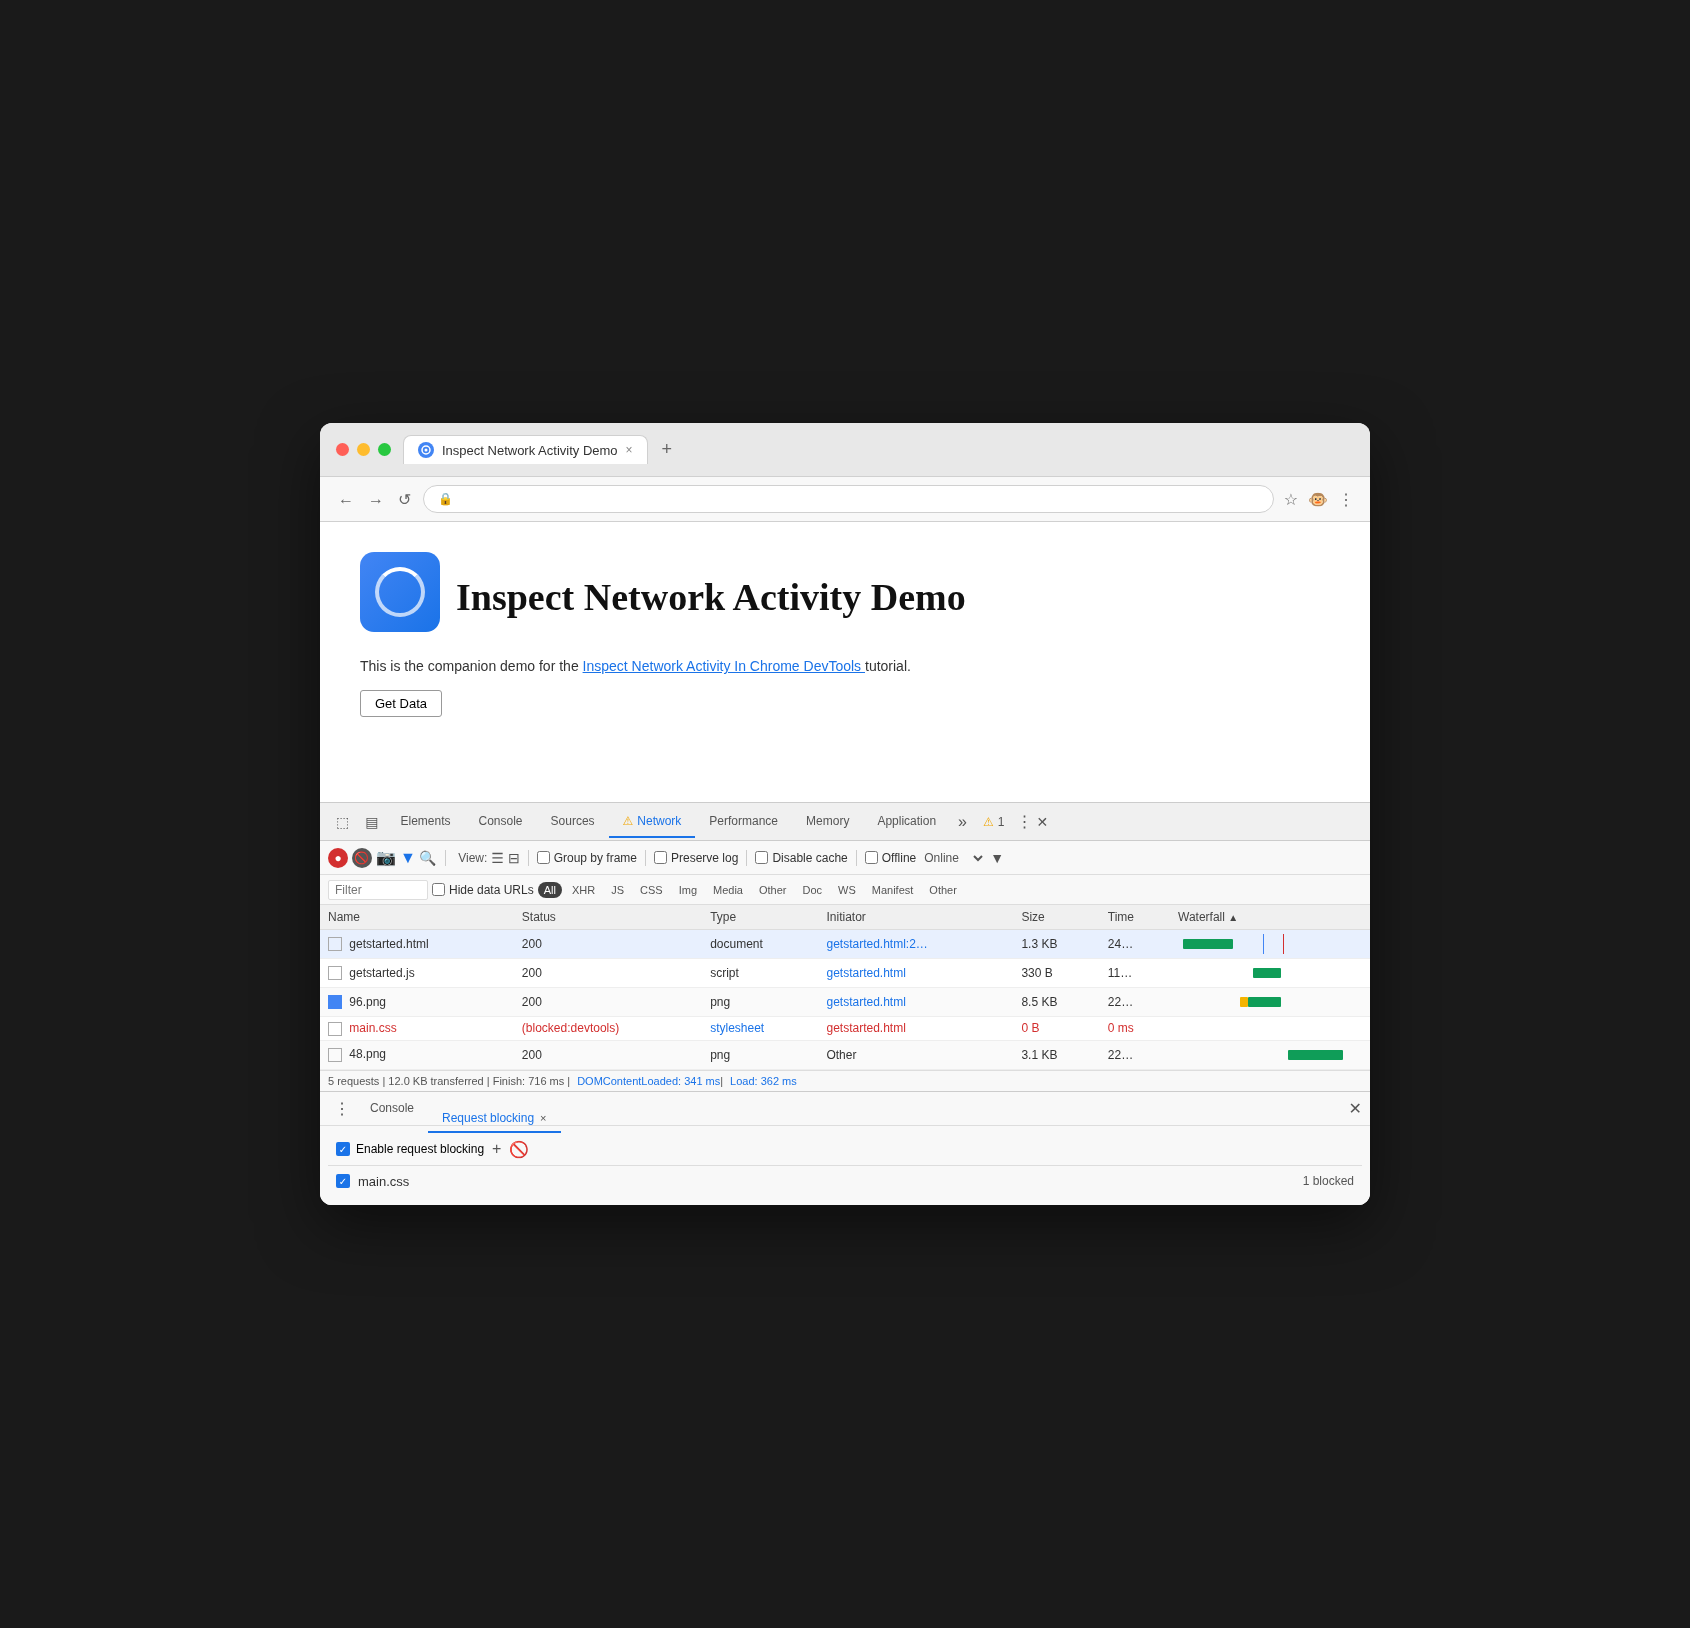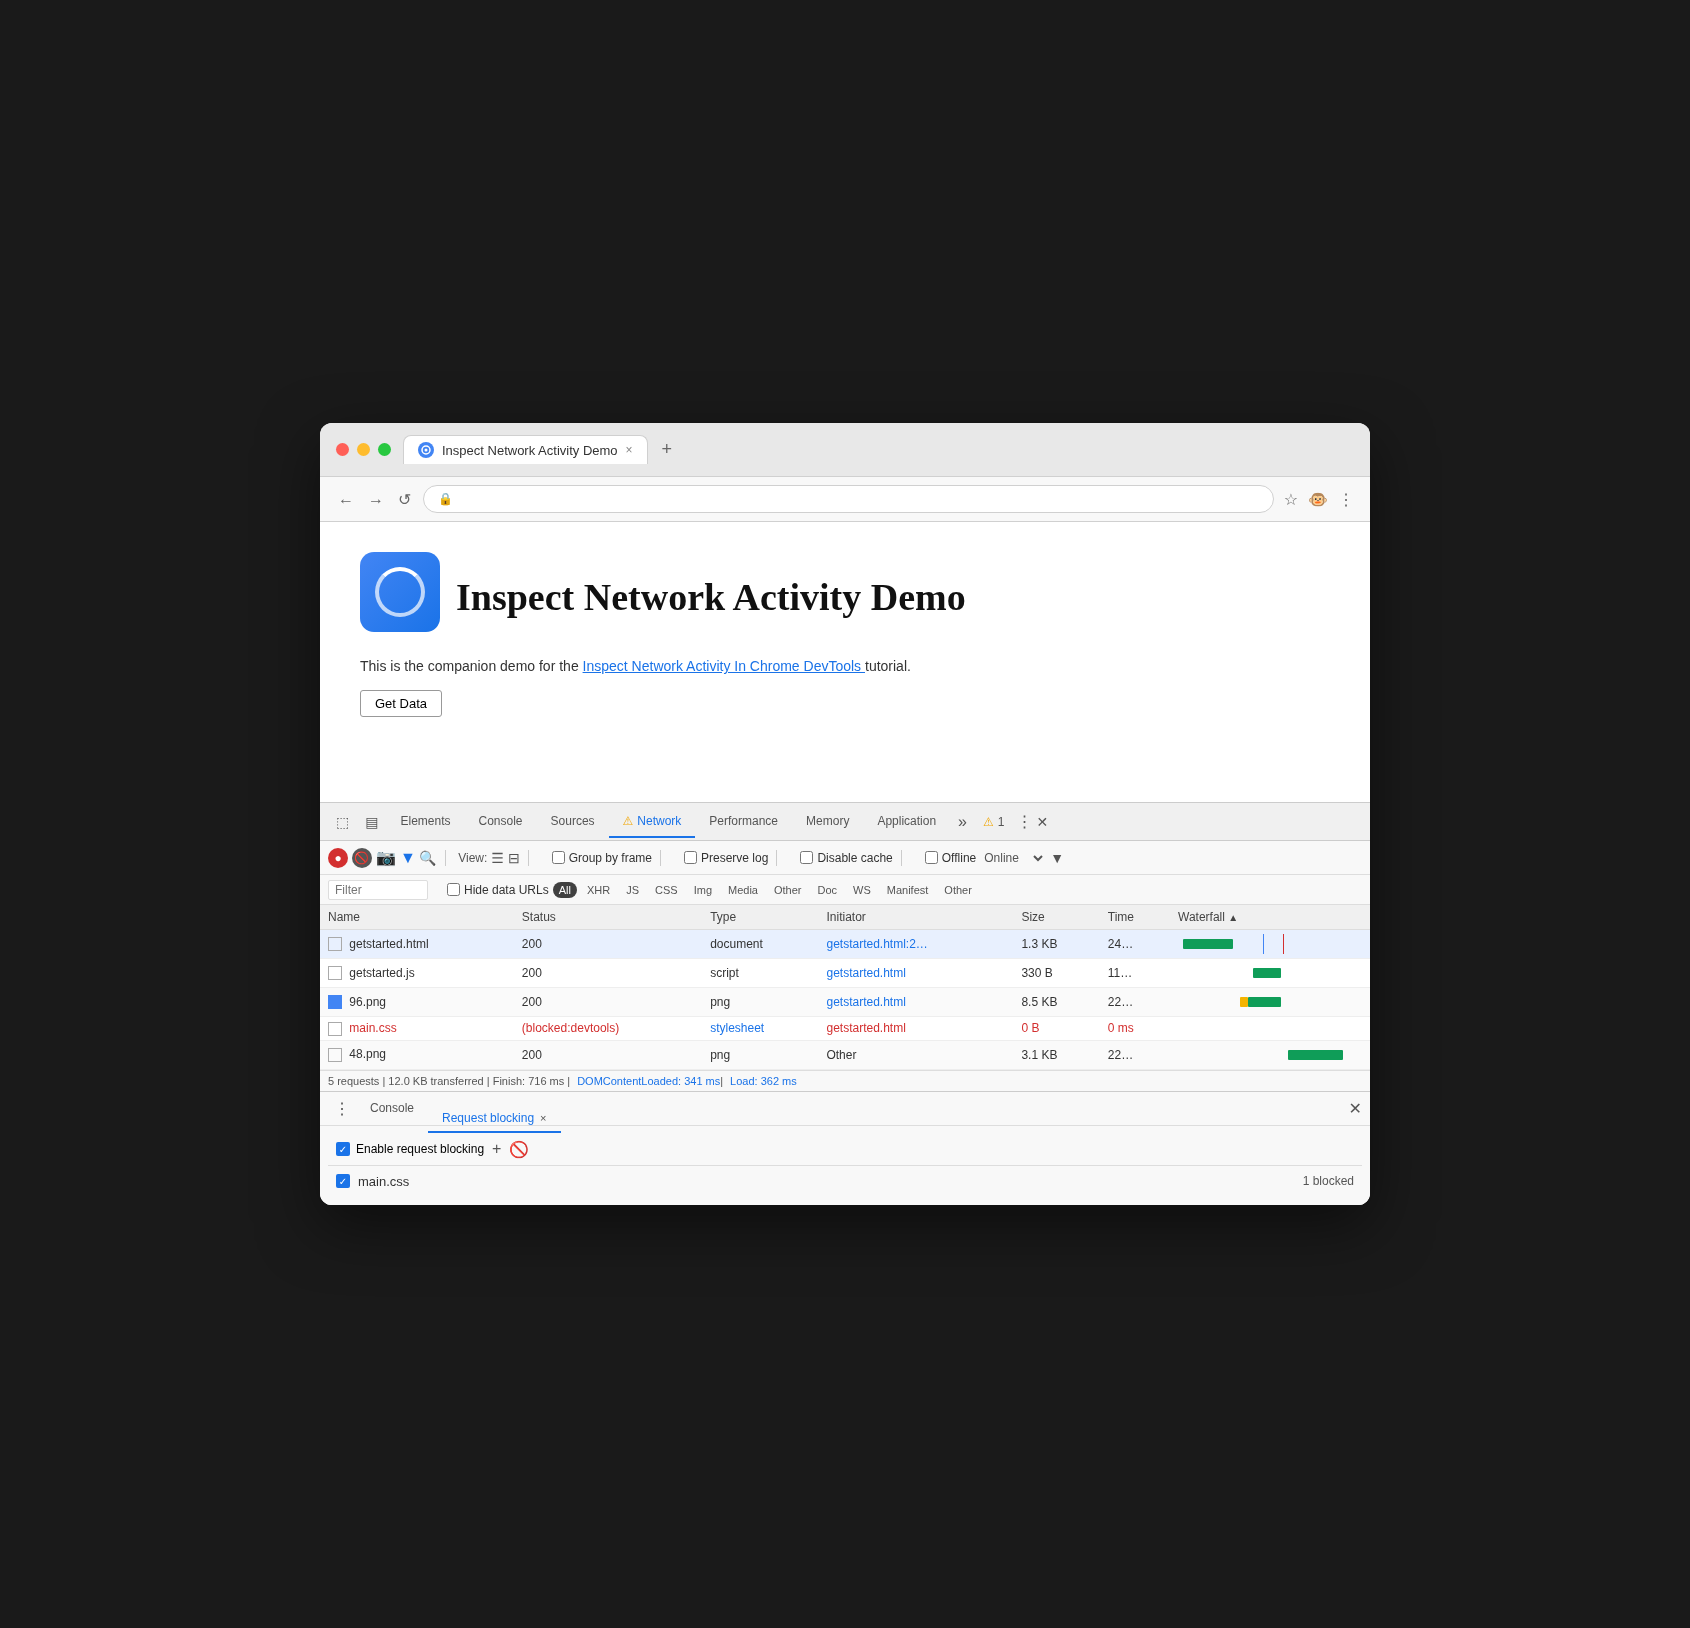--- a/index.html
+++ b/index.html
@@ -245,21 +245,20 @@
     .record-btn { background: #d32f2f; color: white; }
     .stop-btn { background: #555; color: white; }
     .view-label { font-size: 12px; color: #555; margin-left: 4px; }
     .checkbox-label {
       display: flex;
       align-items: center;
       gap: 4px;
       font-size: 12px;
       color: #333;
       cursor: pointer;
-      margin-left: 15px;
     }
     .checkbox-label input { cursor: pointer; }
     .toolbar-separator { width: 1px; height: 16px; background: #ccc; margin: 0 4px; }
     .online-select {
       border: none;
       background: none;
       font-size: 12px;
       color: #555;
       cursor: pointer;
     }

